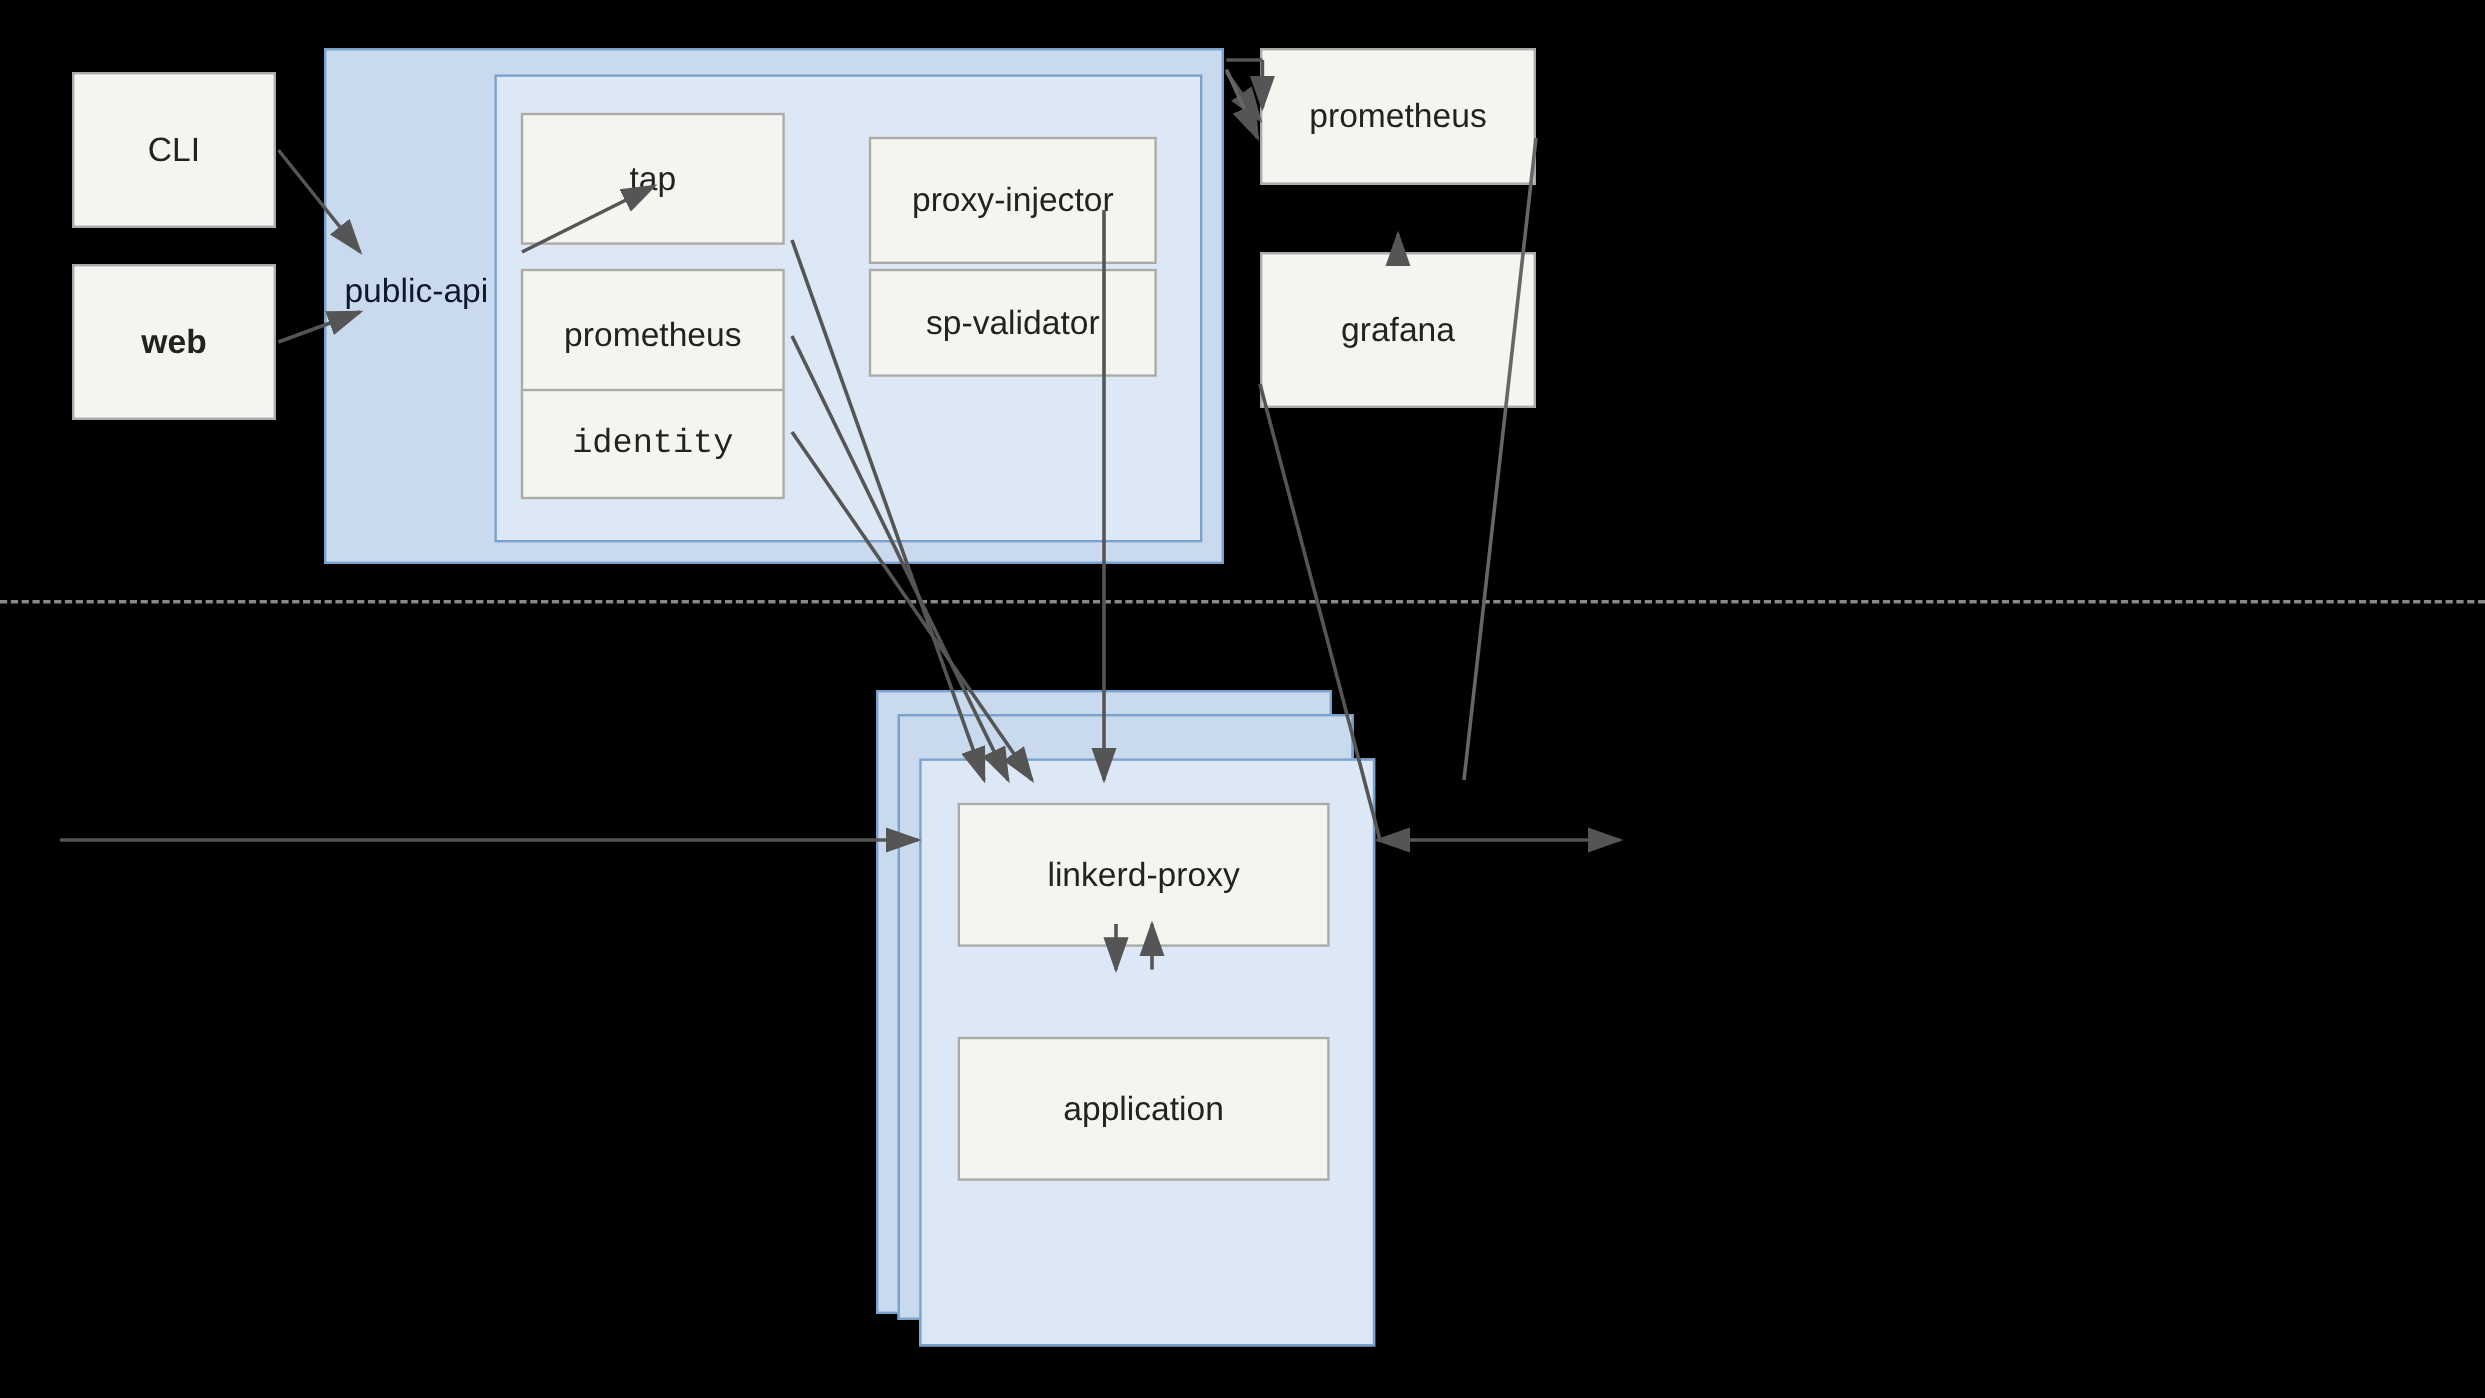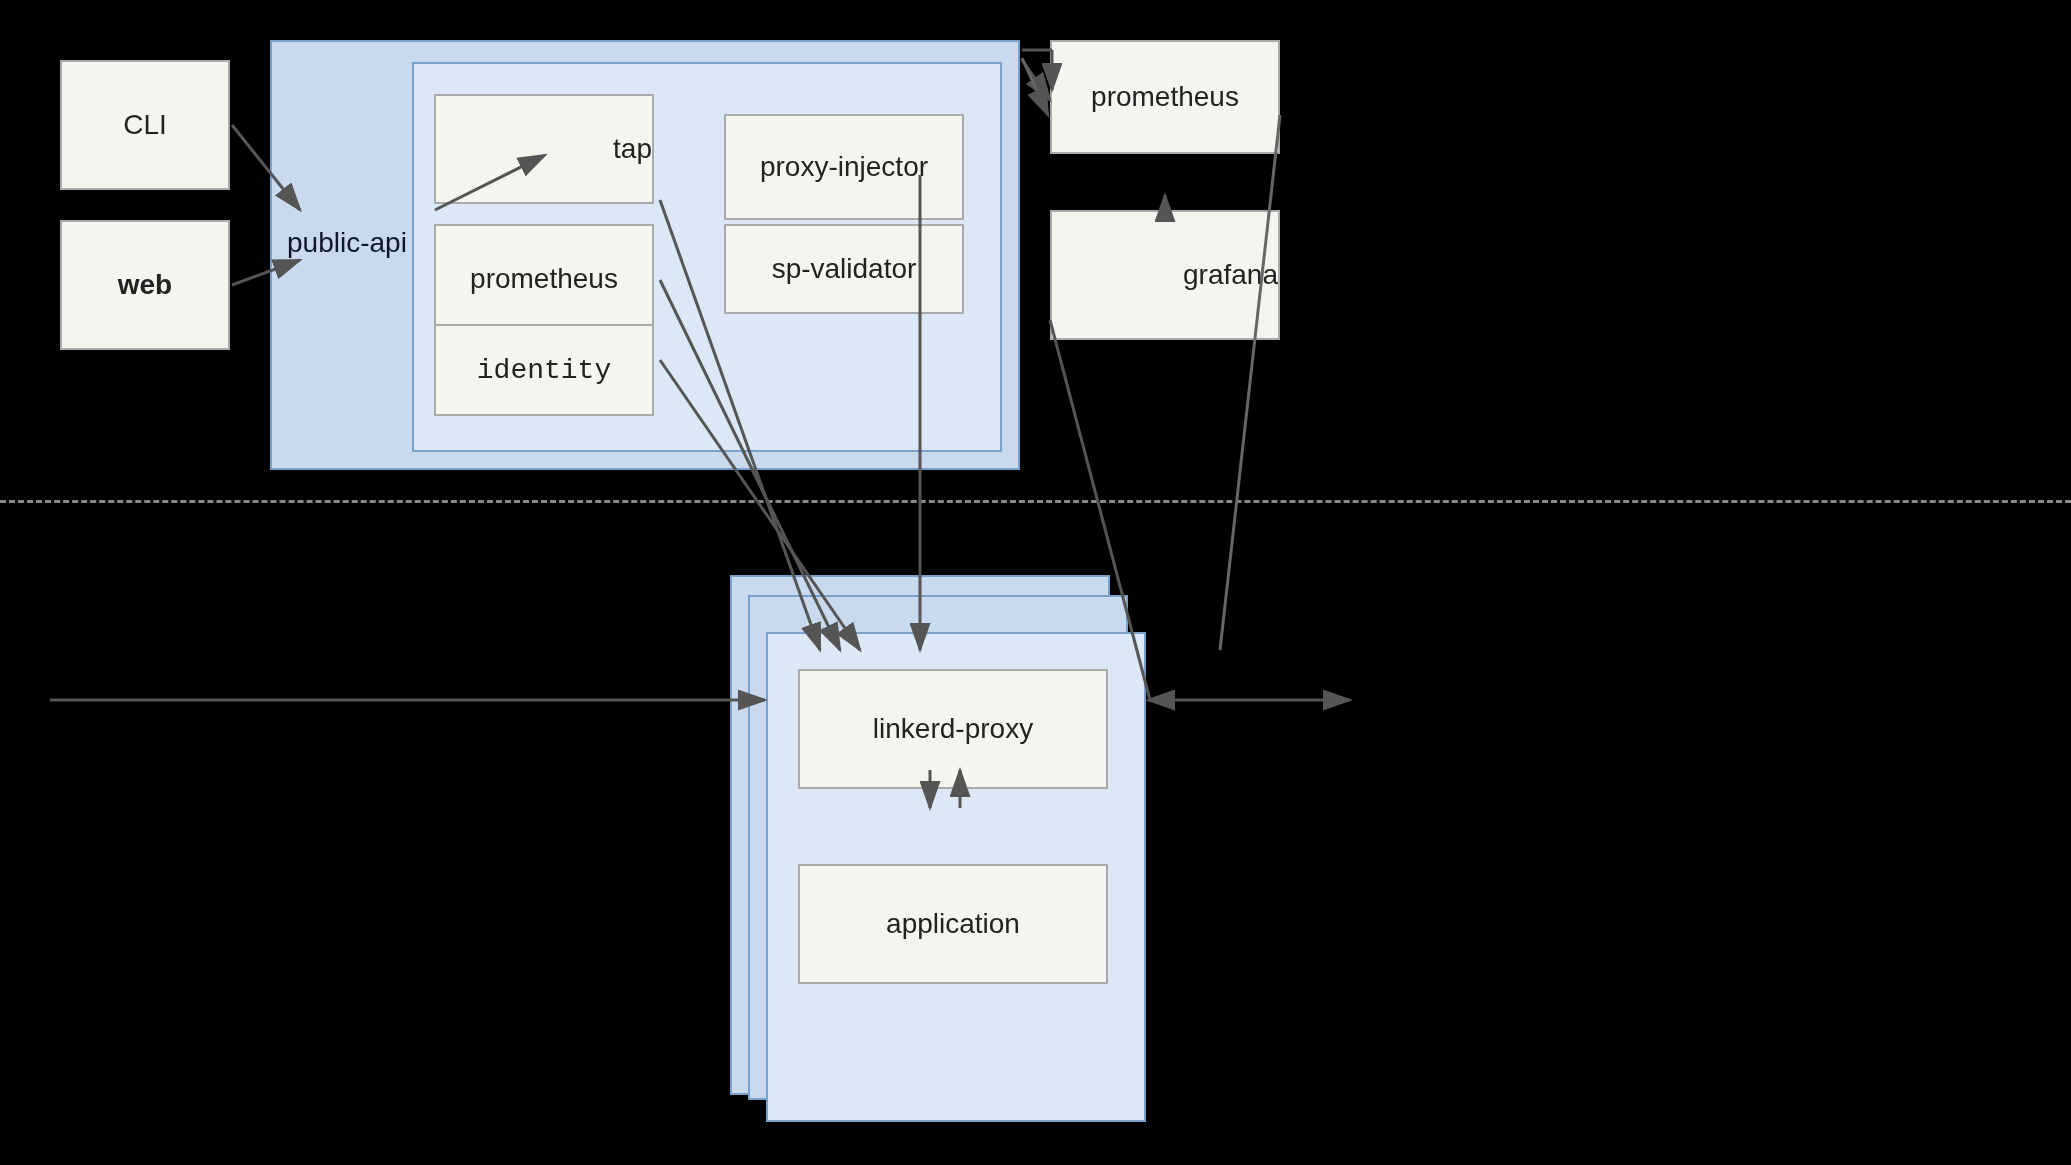--- a/index.html
+++ b/index.html
@@ -59,21 +59,21 @@
 
     
     #prometheus-box {
       left: 1050px; top: 40px;
       width: 230px; height: 114px;
     }
 
     
     #grafana-box {
       left: 1050px; top: 210px;
-      width: 230px; height: 130px; justify-content: flex-end;
+      width: 230px; height: 130px;
     }
 
     
     .dashed-line {
       position: absolute;
       border-top: 3px dashed #888;
       width: 2071px;
       top: 500px;
       left: 0;
     }
@@ -107,21 +107,21 @@
   <div class="box" id="web-box">
     <span class="box-label">web</span>
   </div>
 
   <div class="box-blue-outer" id="main-container">
 
     <div style="position:absolute; left:15px; top:185px; font-size:28px; color:#0f172a;">public-api</div>
 
     <div class="box-blue-outer" style="position:absolute; left:140px; top:20px; width:590px; height:390px; background:#dce8f5;">
 
-      <div class="box" style="position:absolute; left:20px; top:30px; width:220px; height:110px;justify-content:flex-end;">
+      <div class="box" style="position:absolute; left:20px; top:30px; width:220px; height:110px;">
         <span class="box-label">tap</span>
       </div>
 
       <div class="box" style="position:absolute; left:20px; top:160px; width:220px; height:110px;">
         <span class="box-label">prometheus</span>
       </div>
 
       <div class="box" style="position:absolute; left:20px; top:260px; width:220px; height:92px;font-family:Liberation Mono, monospace;">
         <span class="box-label">identity</span>
       </div>

